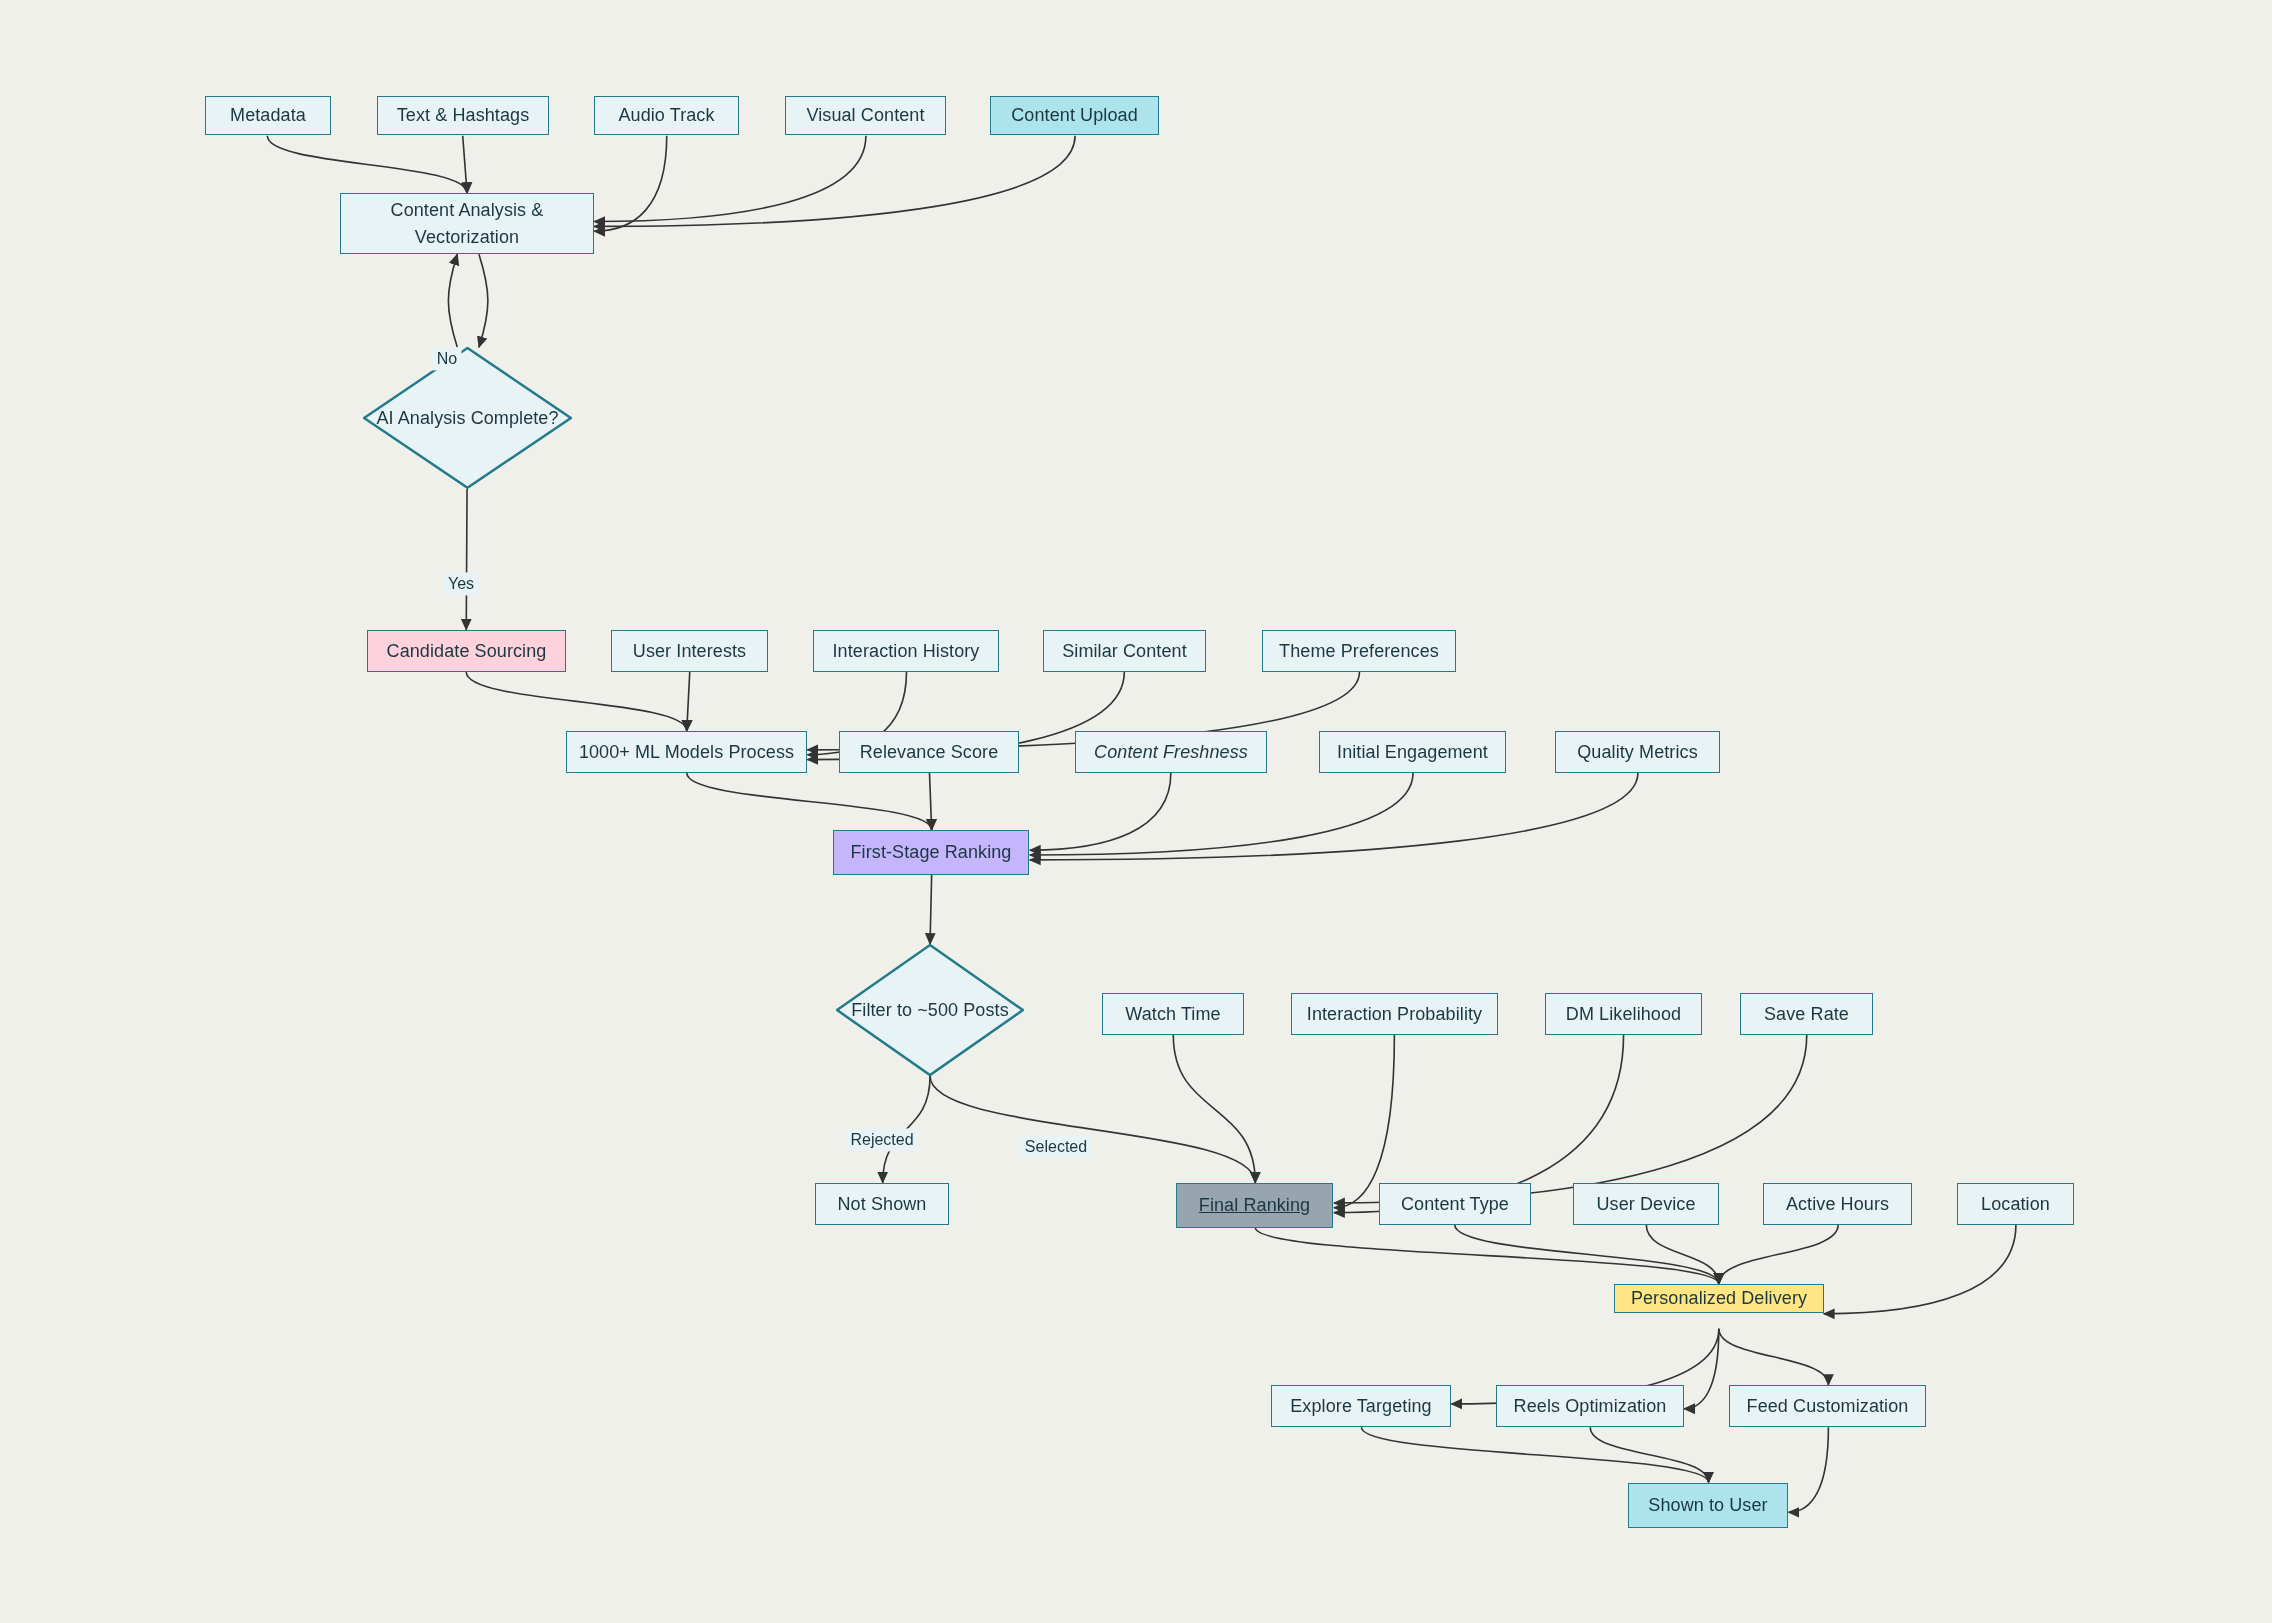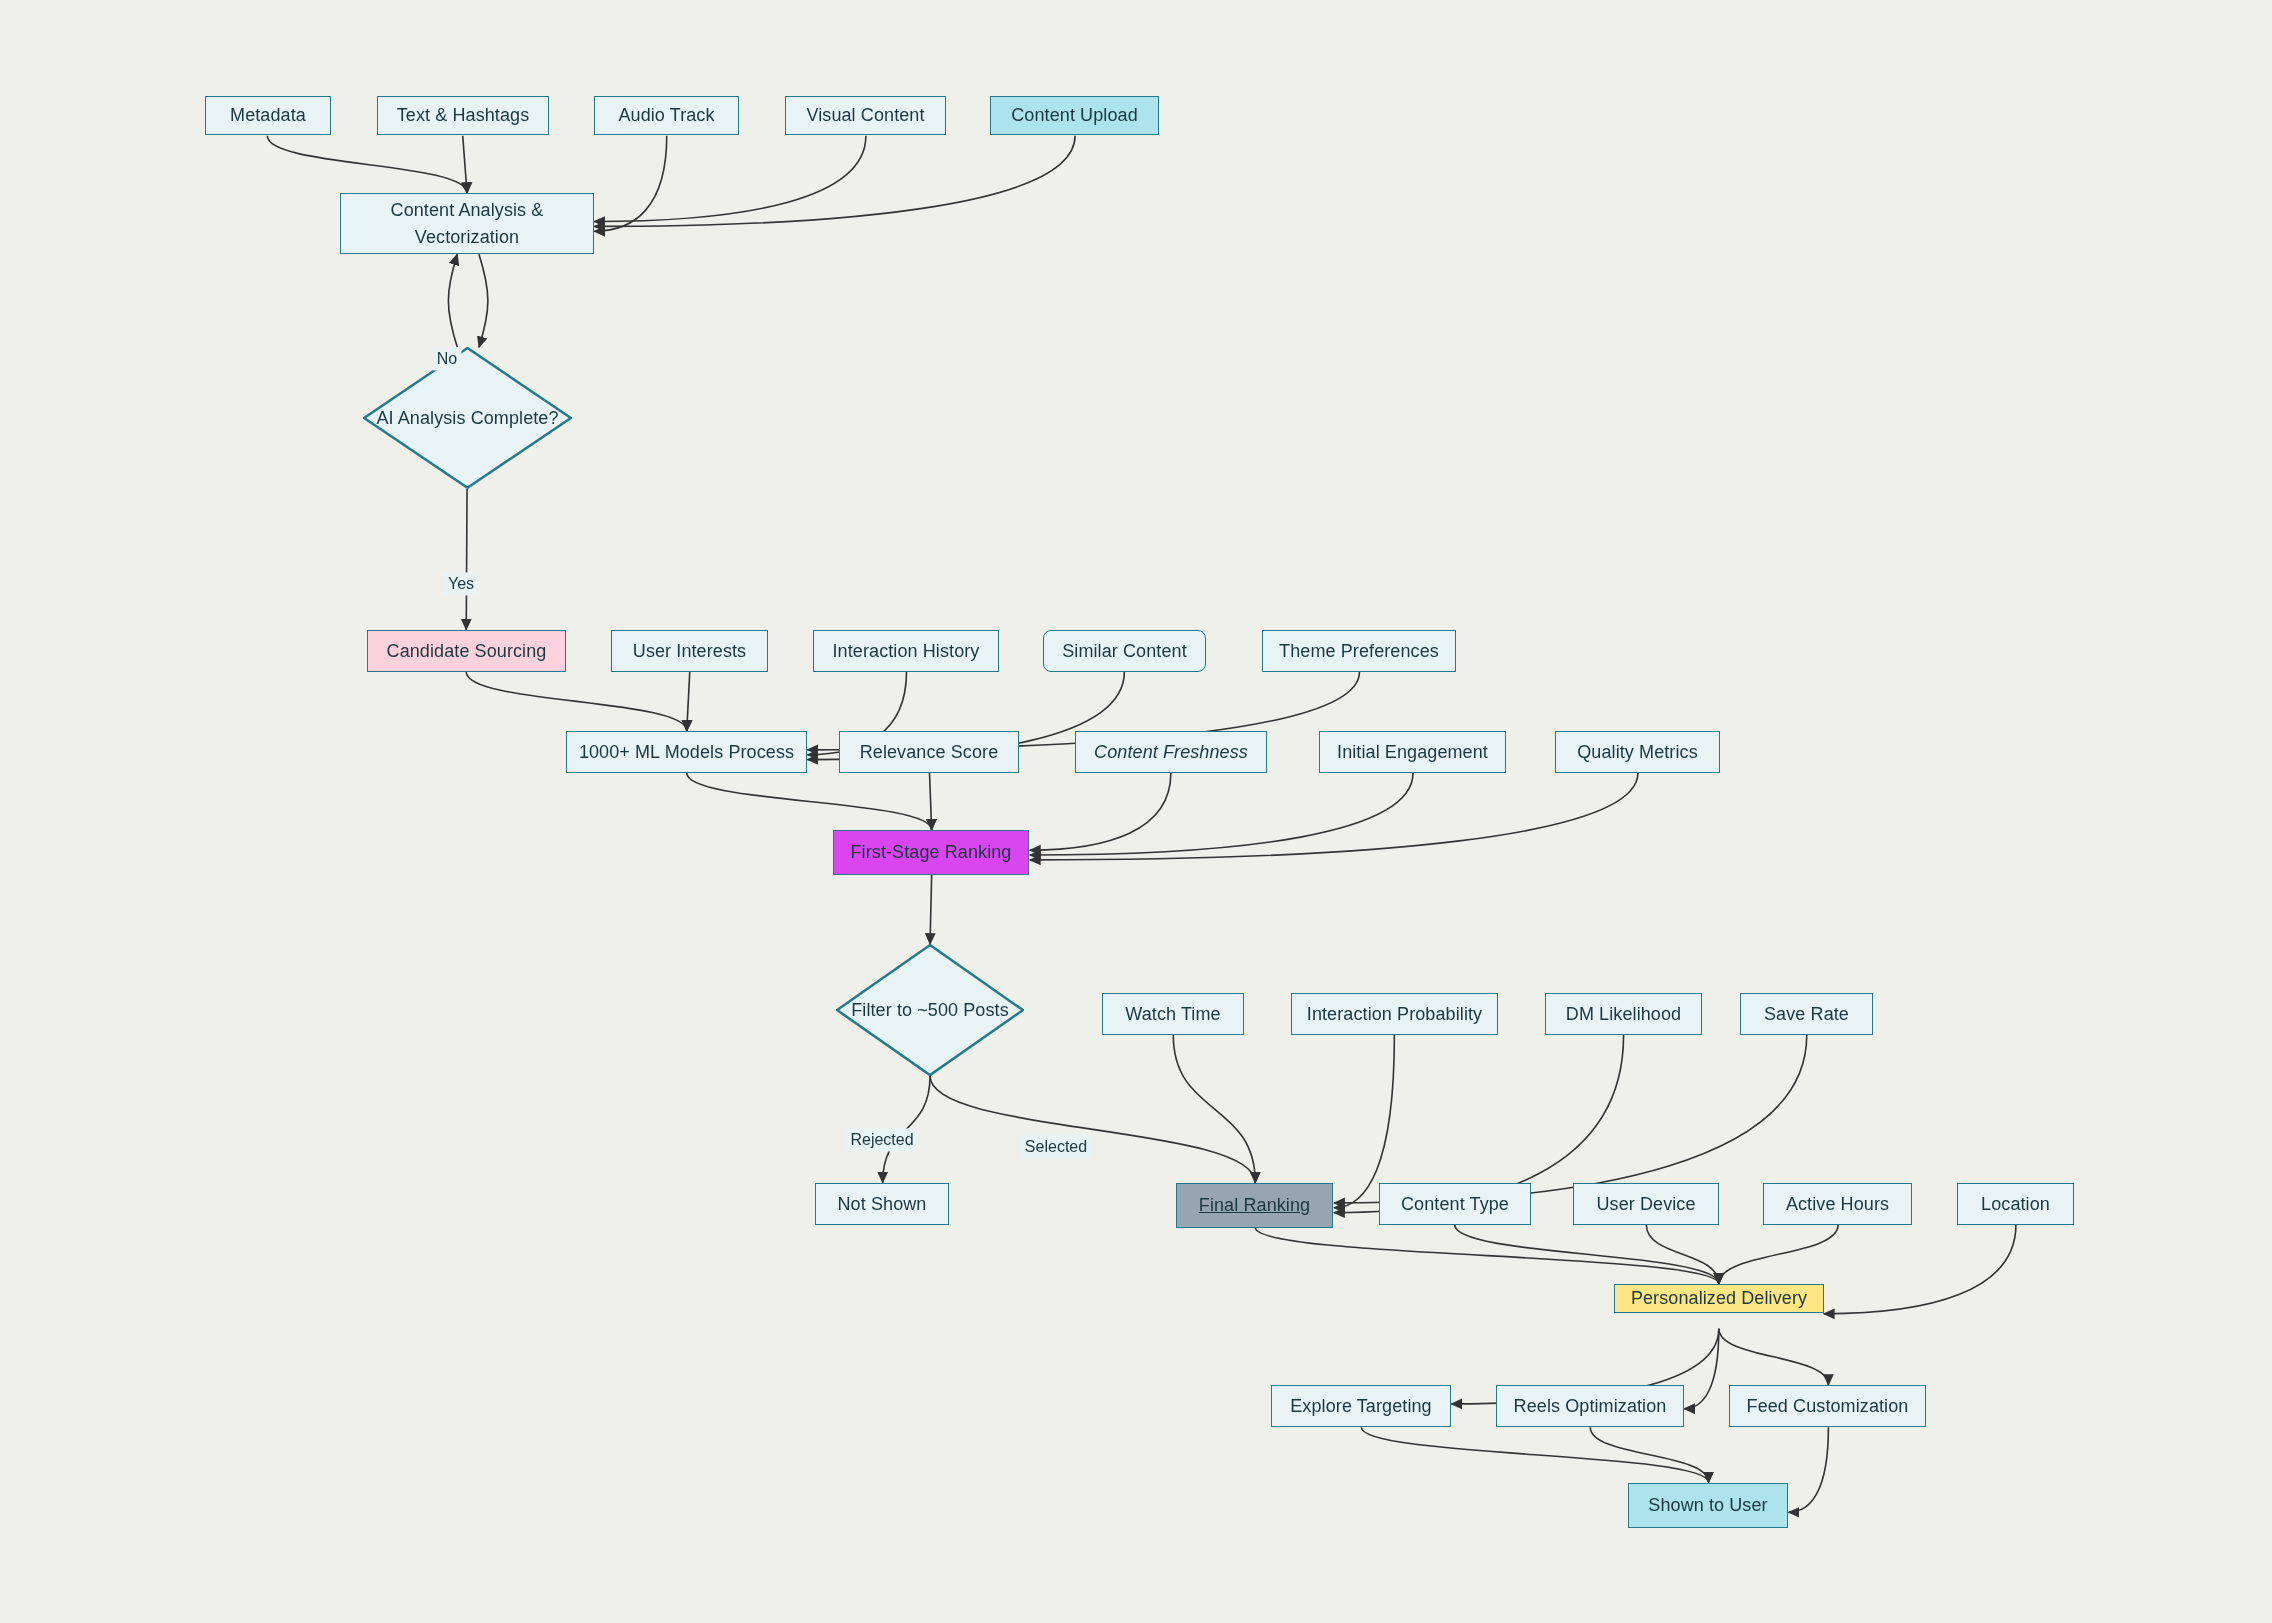--- a/index.html
+++ b/index.html
@@ -50,21 +50,21 @@
     position: absolute;
     left: 0; top: 0; right: 0; bottom: 0;
   }
   .decision .dia-label {
     position: relative;
     z-index: 2;
     padding: 0 5.4px;
   }
   .node.accent-cyan { background: #ace3ec; }
   .node.accent-pink { background: #fdd2dc; }
-  .node.accent-green { background: #d946ef; }
+  .node.accent-green { background: #c4b5fd; }
   .node.accent-grey  { background: #97a5b0; }
   .node.accent-yellow{ background: #ffe684; }
 
   .edge-label {
     position: absolute;
     font-size: 16px;
     color: #1b3740;
     background: #e7f3f5;
     padding: 1.6px 4.3px;
     transform: translate(-50%, -50%);
@@ -150,21 +150,21 @@
       </div>
       <div class="node accent-pink" style="left: 367px; top: 630px; width: 199px; height: 42px;">
         <span>Candidate Sourcing</span>
       </div>
       <div class="node" style="left: 611px; top: 630px; width: 157px; height: 42px;">
         <span>User Interests</span>
       </div>
       <div class="node" style="left: 813px; top: 630px; width: 186px; height: 42px;">
         <span>Interaction History</span>
       </div>
-      <div class="node" style="left: 1043px; top: 630px; width: 163px; height: 42px; border-radius: 8px;">
+      <div class="node" style="left: 1043px; top: 630px; width: 163px; height: 42px;">
         <span>Similar Content</span>
       </div>
       <div class="node" style="left: 1262px; top: 630px; width: 194px; height: 42px;">
         <span>Theme Preferences</span>
       </div>
       <div class="node" style="left: 566px; top: 731px; width: 241px; height: 42px;">
         <span>1000+ ML Models Process</span>
       </div>
       <div class="node" style="left: 839px; top: 731px; width: 180px; height: 42px;">
         <span>Relevance Score</span>

